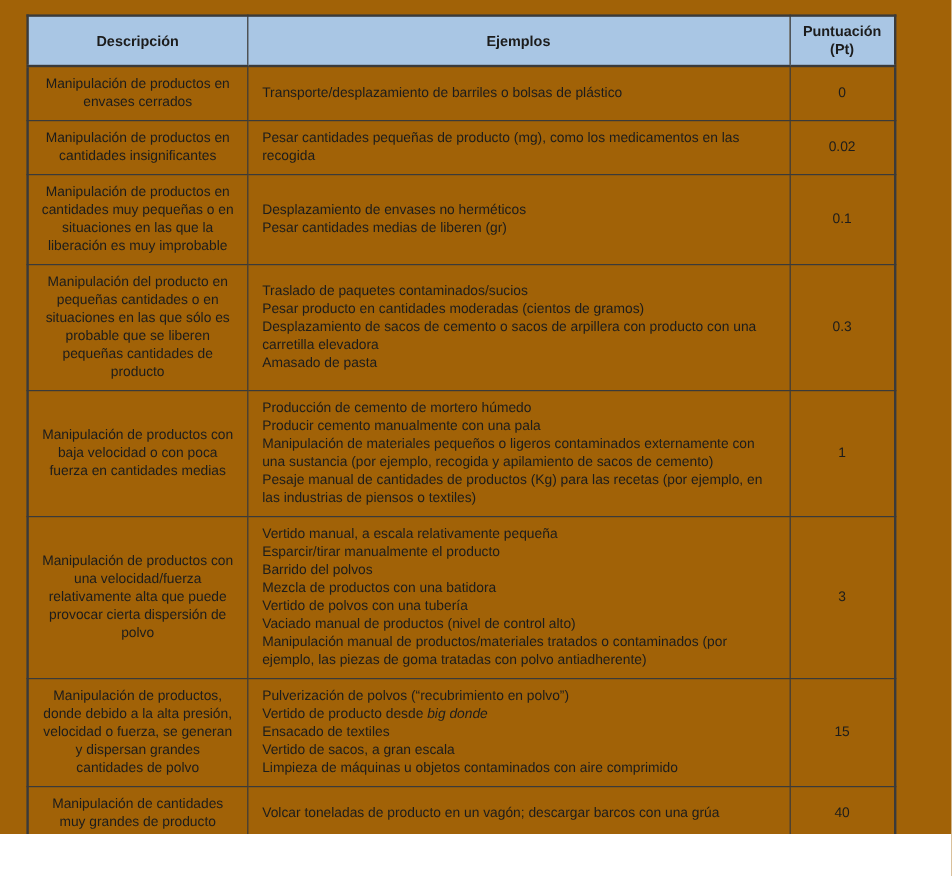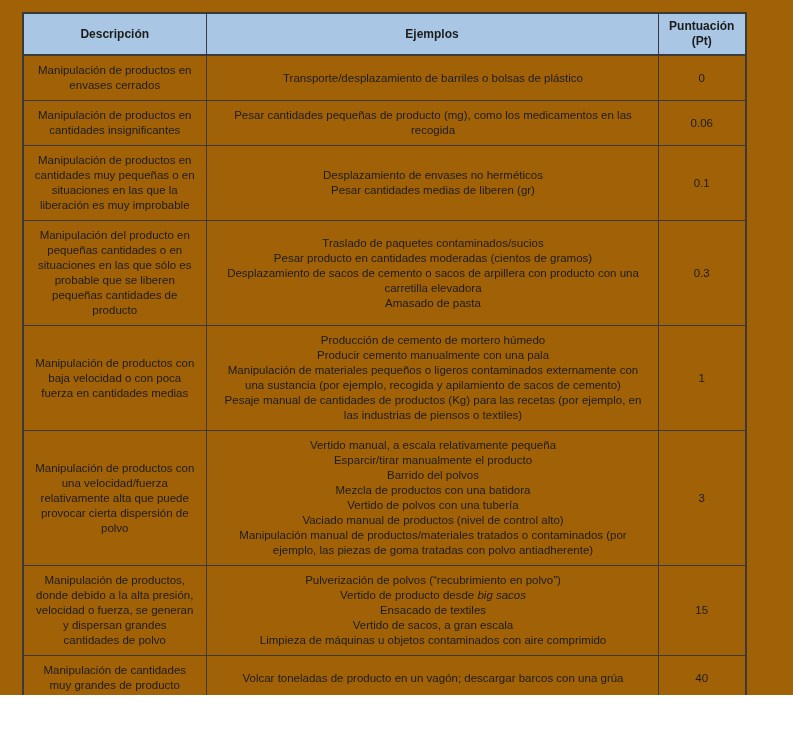--- a/index.html
+++ b/index.html
@@ -44,21 +44,21 @@
     font-size: 12px;
   }
   .score-table td {
     vertical-align: middle;
     padding: 7px 10px;
   }
   td.desc-cell {
     text-align: center;
   }
   td.examples-cell {
-    text-align: center;
+    text-align: left;
     padding-left: 12px;
   }
   td.score-cell {
     text-align: center;
   }
   .example-line {
     margin: 0;
   }
   .table-caption {
     position: absolute;
@@ -95,21 +95,21 @@
           <td class="examples-cell">
             <div class="example-line">Transporte/desplazamiento de barriles o bolsas de plástico</div>
           </td>
           <td class="score-cell">0</td>
         </tr>
         <tr>
           <td class="desc-cell">Manipulación de productos en cantidades insignificantes</td>
           <td class="examples-cell">
             <div class="example-line">Pesar cantidades pequeñas de producto (mg), como los medicamentos en las recogida</div>
           </td>
-          <td class="score-cell">0.06</td>
+          <td class="score-cell">0.02</td>
         </tr>
         <tr>
           <td class="desc-cell">Manipulación de productos en cantidades muy pequeñas o en situaciones en las que la liberación es muy improbable</td>
           <td class="examples-cell">
             <div class="example-line">Desplazamiento de envases no herméticos</div>
             <div class="example-line">Pesar cantidades medias de liberen (gr)</div>
           </td>
           <td class="score-cell">0.1</td>
         </tr>
         <tr>
@@ -142,21 +142,21 @@
             <div class="example-line">Vertido de polvos con una tubería</div>
             <div class="example-line">Vaciado manual de productos (nivel de control alto)</div>
             <div class="example-line">Manipulación manual de productos/materiales tratados o contaminados (por ejemplo, las piezas de goma tratadas con polvo antiadherente)</div>
           </td>
           <td class="score-cell">3</td>
         </tr>
         <tr>
           <td class="desc-cell">Manipulación de productos, donde debido a la alta presión, velocidad o fuerza, se generan y dispersan grandes cantidades de polvo</td>
           <td class="examples-cell">
             <div class="example-line">Pulverización de polvos (“recubrimiento en polvo”)</div>
-            <div class="example-line">Vertido de producto desde <i>big sacos</i></div>
+            <div class="example-line">Vertido de producto desde <i>big donde</i></div>
             <div class="example-line">Ensacado de textiles</div>
             <div class="example-line">Vertido de sacos, a gran escala</div>
             <div class="example-line">Limpieza de máquinas u objetos contaminados con aire comprimido</div>
           </td>
           <td class="score-cell">15</td>
         </tr>
         <tr>
           <td class="desc-cell">Manipulación de cantidades muy grandes de producto</td>
           <td class="examples-cell">
             <div class="example-line">Volcar toneladas de producto en un vagón; descargar barcos con una grúa</div>

